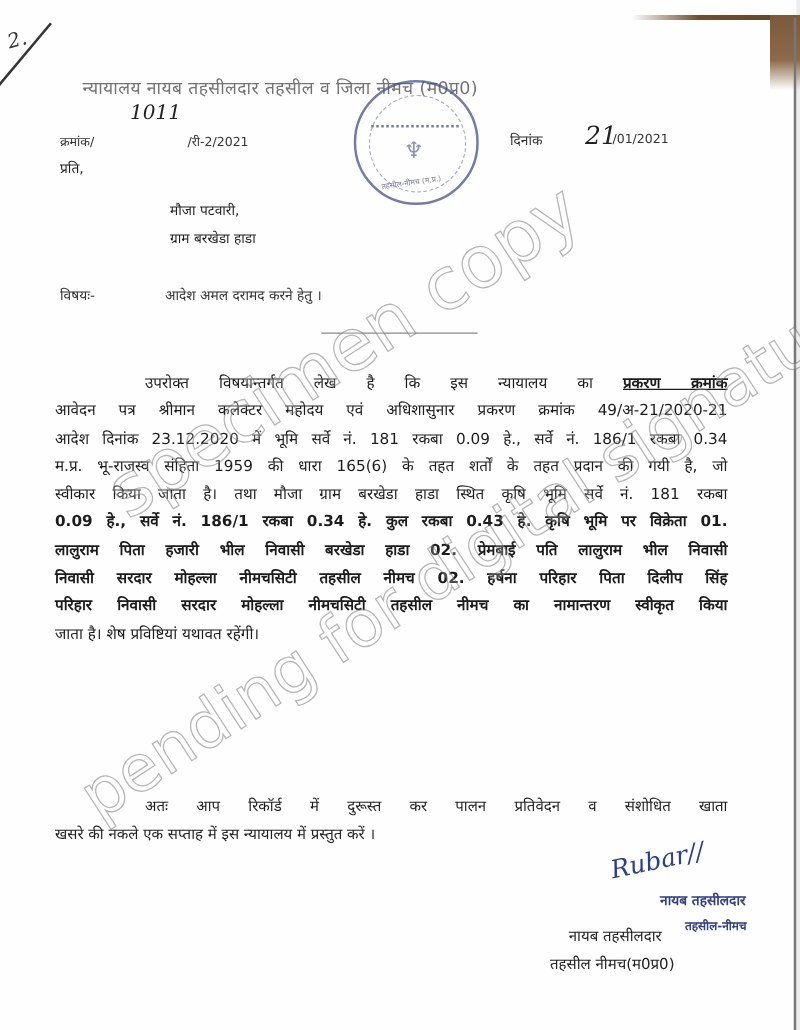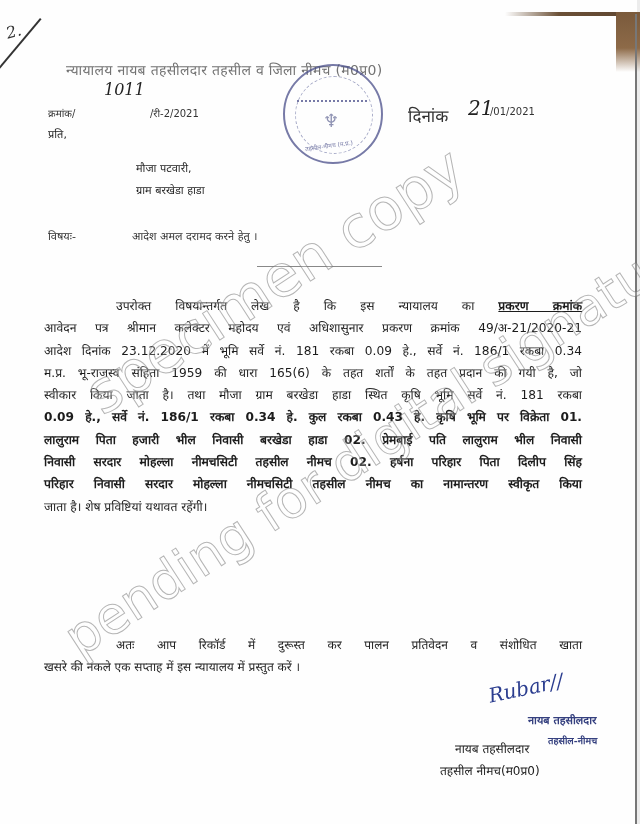--- a/index.html
+++ b/index.html
@@ -22,21 +22,21 @@
 
   .corner-mark { left:6px; top:22px; font-size:16px; transform:rotate(-15deg); color:#333; }
   .corner-slash { position:absolute; left:6px; top:18px; width:2px; height:66px; background:#333;
     transform:rotate(40deg); transform-origin:top left; left:40px; }
 
   .title { left:66px; top:60px; font-size:14px; letter-spacing:0.3px; color:#737373; }
 
   .ref-label { left:48px; top:106px; font-size:10px; color:#333; }
   .ref-num { left:104px; top:80px; font-size:16px; }
   .ref-suffix { left:150px; top:106px; font-size:10px; color:#333;text-align:right; }
-  .date-label { left:408px; top:104px; font-size:17px; color:#333;font-family:Liberation Serif, serif; }
+  .date-label { left:408px; top:104px; font-size:11px; color:#333;font-family:Liberation Serif, serif; }
   .date-num { left:468px; top:96px; font-size:20px; }
   .date-suffix { left:490px; top:106px; font-size:10px; color:#333; }
 
   .seal { position:absolute; left:283px; top:64px; width:100px; height:100px; border-radius:50%;
     border:2px solid #4a4f8a; box-sizing:border-box; opacity:0.75; }
   .seal-inner { position:absolute; left:10px; top:10px; width:76px; height:76px; border-radius:50%;
     border:1px dashed #8a8fb5; }
   .seal-dots { position:absolute; left:12px; top:34px; width:70px; border-top:2px dotted #4a4f8a; }
   .seal-emblem { position:absolute; left:38px; top:44px; font-size:18px; color:#6a6f9a; }
   .seal-text { position:absolute; left:20px; top:76px; font-size:6px; color:#4a4f8a; transform:rotate(-8deg); }

